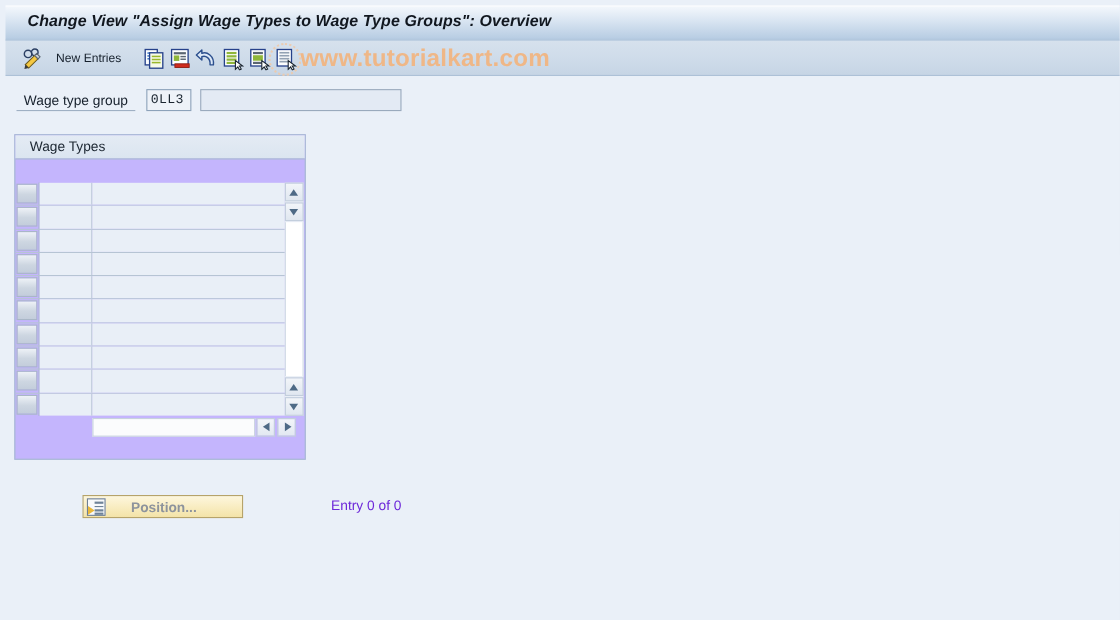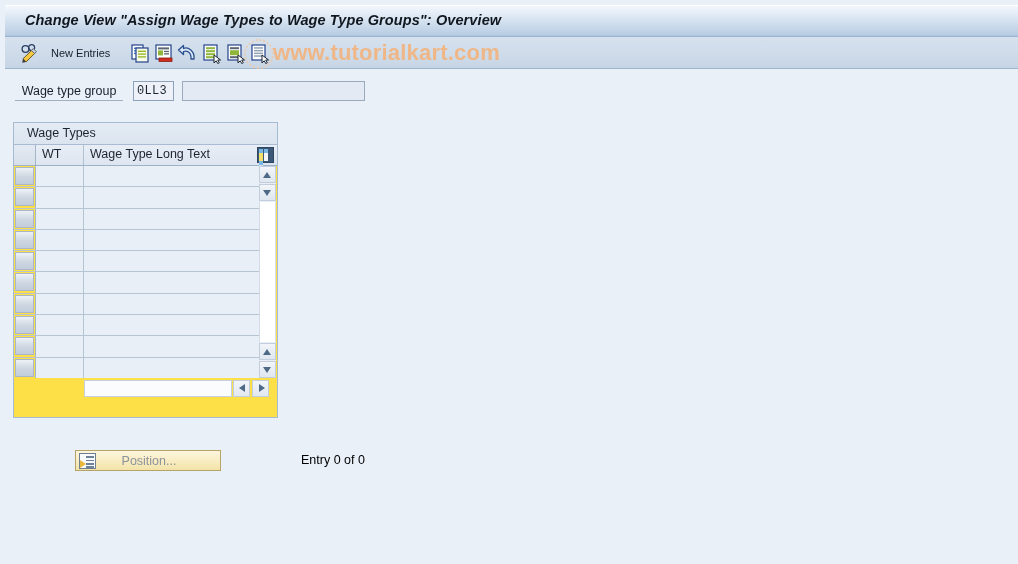--- a/index.html
+++ b/index.html
@@ -150,21 +150,21 @@
     color: #1b2530;
     line-height: 18px;
     padding-left: 3px;
   }
 
   
   #table-panel {
     position: absolute;
     left: 8px; top: 53px;
     width: 265px; height: 296px;
-    background: #fde047;
+    background: #c4b5fd;
     border: 1px solid #a6bad0;
     box-sizing: border-box;
   }
   #table-caption {
     position: absolute;
     left: 0; top: 0;
     width: 100%; height: 22px;
     background: linear-gradient(to bottom, #e4ebf4 0%, #dbe5f0 100%);
     border-bottom: 1px solid #a8bbd0;
     box-sizing: border-box;
@@ -385,26 +385,27 @@
     border-left: 6px solid #eab83a;
   }
   #position-label {
     position: absolute;
     left: 0; top: 3px;
     width: 146px;
     text-align: center;
     font-size: 12.5px;
     color: #8d939c;
     white-space: nowrap;
+    font-weight: bold;
   }
   #entry-count {
     position: absolute;
     left: 296px; top: 384px;
     font-size: 12.5px;
-    color: #000000;
+    color: #6d28d9;
     white-space: nowrap;
   }
 </style>
 </head>
 <body>
 
 <div id="app-frame">
 
   <div id="title-bar">
     <div id="title-bar-text">Change View "Assign Wage Types to Wage Type Groups": Overview</div>
@@ -514,30 +515,20 @@
       <div id="wtg-key-field">0LL3</div>
       <div id="wtg-text-field"></div>
     </div>
 
     <div id="table-panel">
 
       <div id="table-caption">
         <span id="table-caption-text">Wage Types</span>
       </div>
 
-      <div id="table-header-row">
-        <div class="hdr-cell" id="hdr-select-corner"></div>
-        <div class="hdr-cell" id="hdr-wt">WT</div>
-        <div class="hdr-cell" id="hdr-longtext">Wage Type Long Text</div>
-        <div id="col-config-icon">
-          <i class="c1"></i>
-            <i class="c2"></i>
-            <i class="c3"></i>
-        </div>
-      </div>
 
       <div id="rows-left-border"></div>
 
       <div id="table-rows">
         <div class="t-row">
           <span class="sel"></span>
           <span class="c-wt"></span>
           <span class="c-txt"></span>
         </div>
         <div class="t-row">

